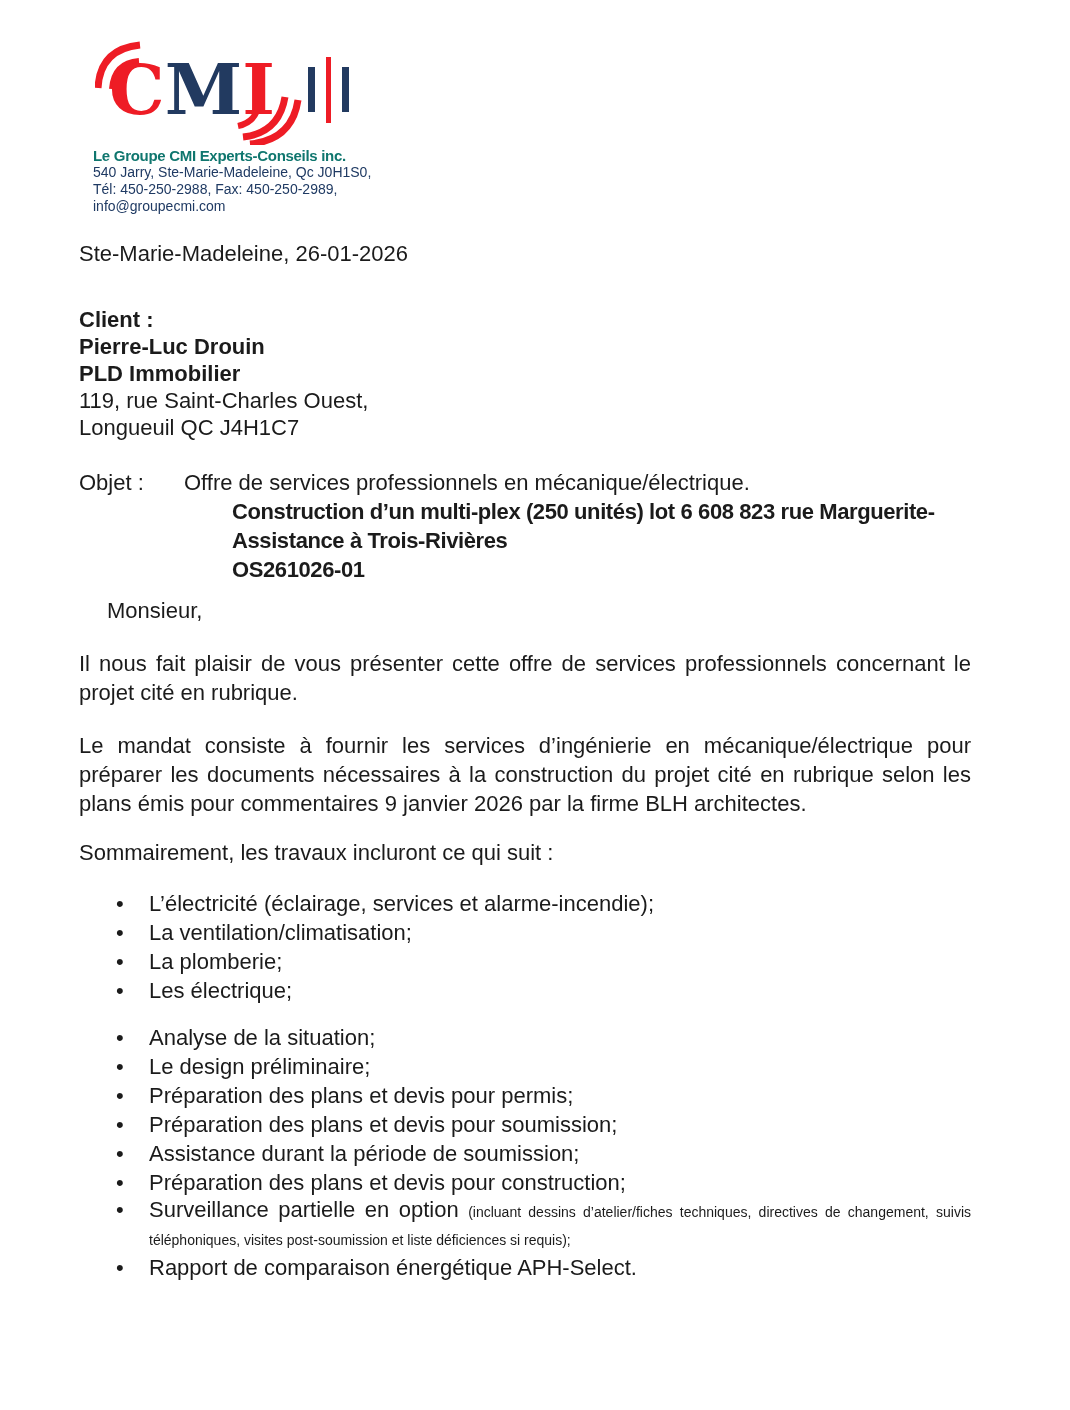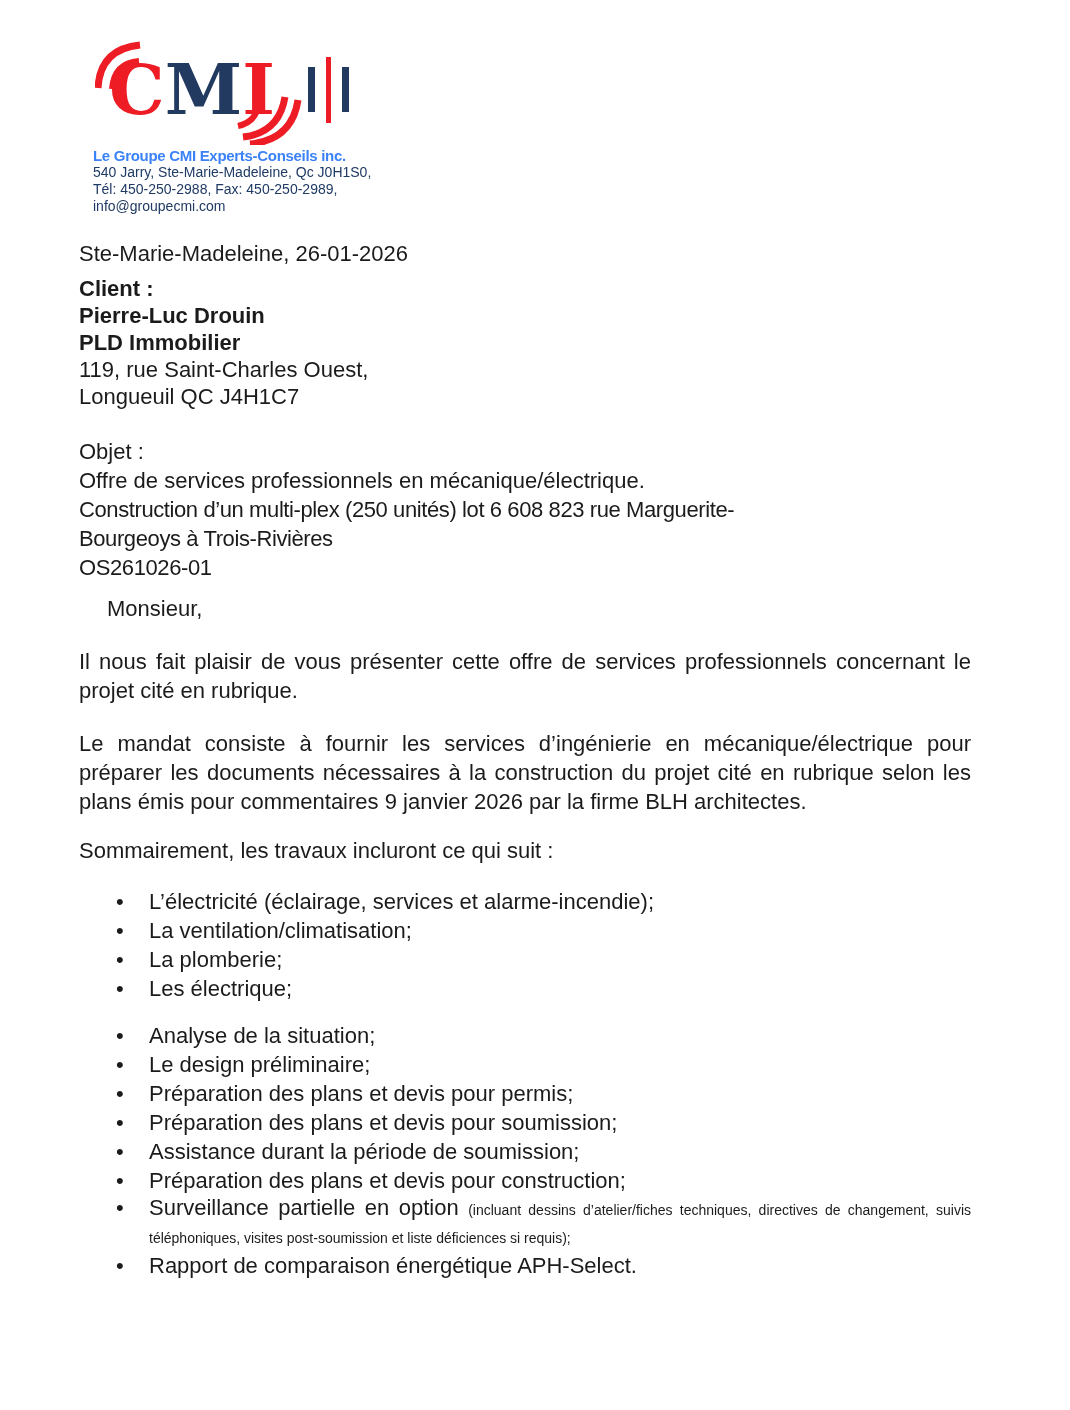--- a/index.html
+++ b/index.html
@@ -12,39 +12,39 @@
     overflow:hidden;
     padding-left:24px;
   }
 
   
   .letterhead { position:absolute; left:93px; top:40px; }
   .logo-svg { display:block; width:260px; height:105px; margin-left:2px; }
   .co-name {
     margin-top:2px;
     font-size:15px; font-weight:bold; letter-spacing:-0.3px;
-    color:#3b82f6;
+    color:#0f766e;
   }
   .co-line { font-size:14px; line-height:17px; color:#1f3a63; }
   .co-line:first-of-type { margin-top:2px; }
 
   
   .content {
     position:absolute; left:79px; top:239px; width:892px;
     font-size:22px; line-height:29px;
   }
   .b { font-weight:bold; }
   .date { margin:0; }
 
-  .client { margin-top:7px; line-height:27px; }
+  .client { margin-top:38px; line-height:27px; }
 
-  .subject { margin-top:27px; display:flex;flex-direction:column; }
+  .subject { margin-top:27px; display:flex; }
   .subject-label { width:105px; flex:none; }
   .subject-body { flex:1; }
-  .subject-bold { font-weight:normal; letter-spacing:-0.4px; }
+  .subject-bold { font-weight:bold; letter-spacing:-0.4px;margin-left:48px; }
 
   .salutation { margin-top:12px;margin-left:28px; }
   p.para { margin:24px 0 0 0; text-align:justify; }
   .intro { margin-top:20px; }
 
   ul.blist { list-style:none; margin:18px 0 0 0; padding:0 0 0 37px; }
   ul.blist li { display:flex; margin:0; }
   .dot { width:33px; flex:none; }
   .li-text { flex:1; }
   li.mixed { line-height:26px; }
@@ -87,21 +87,21 @@
       <div class="b">Pierre-Luc Drouin</div>
       <div class="b">PLD Immobilier</div>
       <div>119, rue Saint-Charles Ouest,</div>
       <div>Longueuil QC J4H1C7</div>
     </div>
 
     <div class="subject">
       <div class="subject-label">Objet :</div>
       <div class="subject-body">
         <div>Offre de services professionnels en mécanique/électrique.</div>
-        <div class="subject-bold"><span>Construction d’un multi-plex (250 unités) lot 6 608 823 rue Marguerite-</span><br><span>Bourgeoys à Trois-Rivières</span></div>
+        <div class="subject-bold"><span>Construction d’un multi-plex (250 unités) lot 6 608 823 rue Marguerite-</span><br><span>Assistance à Trois-Rivières</span></div>
         <div class="subject-bold">OS261026-01</div>
       </div>
     </div>
 
     <p class="salutation">Monsieur,</p>
 
     <p class="para">Il nous fait plaisir de vous présenter cette offre de services professionnels concernant le projet cité en rubrique.</p>
     <p class="para">Le mandat consiste à fournir les services d’ingénierie en mécanique/électrique pour préparer les documents nécessaires à la construction du projet cité en rubrique selon les plans émis pour commentaires 9 janvier 2026 par la firme BLH architectes.</p>
 
     <p class="intro">Sommairement, les travaux incluront ce qui suit :</p>

